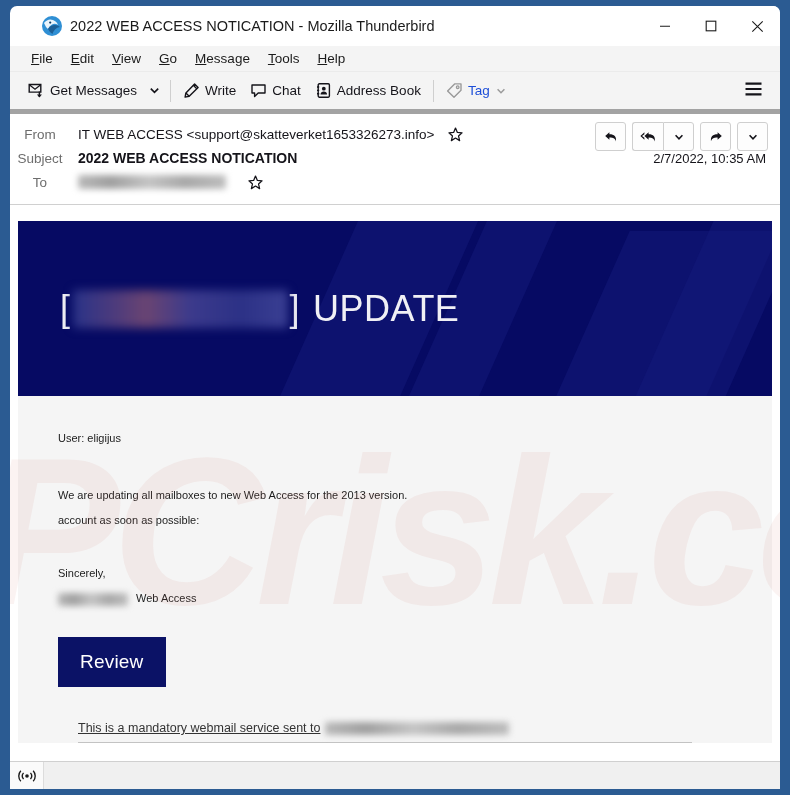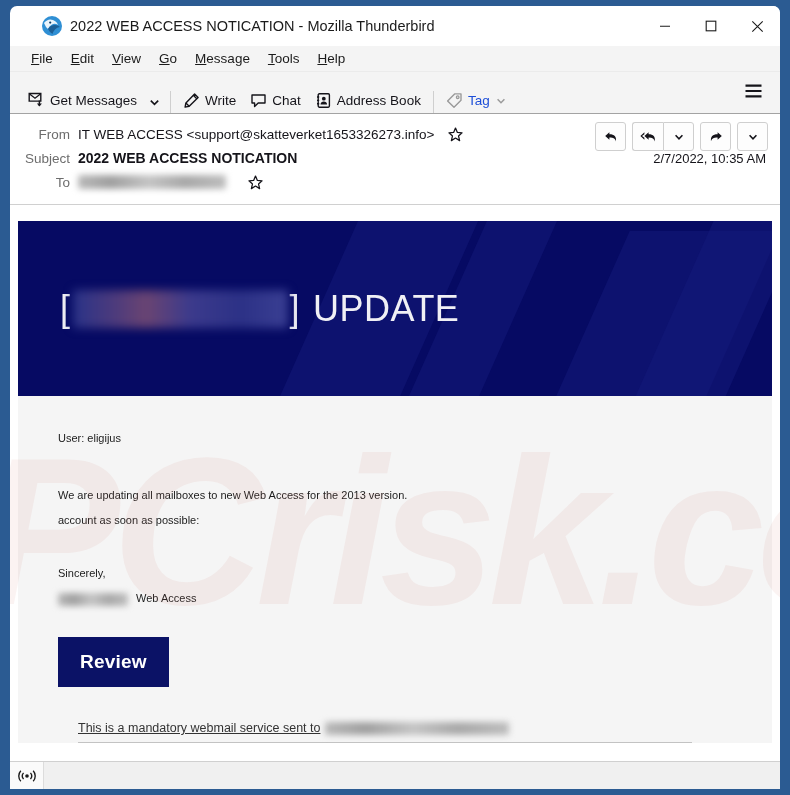--- a/index.html
+++ b/index.html
@@ -59,24 +59,24 @@
     color:#1b1b1b;
     padding:2px 9px;
     white-space:nowrap;
   }
   .menu-item u { text-decoration:underline; }
 
   
   #toolbar {
     height:42px;
     background:#f4f4f4;
-    display:flex; align-items:flex-end;
+    display:flex; align-items:center;
     padding:0 10px;
     flex:none;
-    border-bottom:1px solid #a3a3a3;
+    border-bottom:5px solid #a3a3a3;
     position:relative;
   }
   .tb-btn {
     display:flex; align-items:center;
     gap:5px;
     padding:4px 7px;
     border-radius:3px;
     font-size:13.5px;
     color:#15141a;
     white-space:nowrap;
@@ -101,21 +101,21 @@
     border-bottom:1px solid #d0d0d0;
     position:relative;
   }
   .hdr-row {
     display:flex; align-items:center;
     padding:2px 12px 2px 0;
     min-height:24px;
   }
   .hdr-label {
     width:68px;
-    text-align:right;
+    text-align:center;
     font-size:13.5px;
     color:#6d6d6d;
     flex:none;
     padding-right:8px;
   }
   .hdr-value {
     font-size:13.5px;
     color:#15141a;
     display:flex; align-items:center; gap:14px;
   }
@@ -211,21 +211,21 @@
   .e-gap-md { height:28px; }
   .e-link {
     color:#7d3aa8;
     text-decoration:underline;
   }
   #review-btn {
     display:inline-block;
     background:#0b1266;
     color:#ffffff;
     font-size:19px;
-    font-weight:bold;
+    font-weight:normal;
     padding:14px 22px;
     margin-top:26px;
     letter-spacing:.2px;
   }
   #footer-wrap {
     margin-top:34px;
     padding:0 40px 0 20px;
   }
   #footer-line {
     font-size:12.5px;

